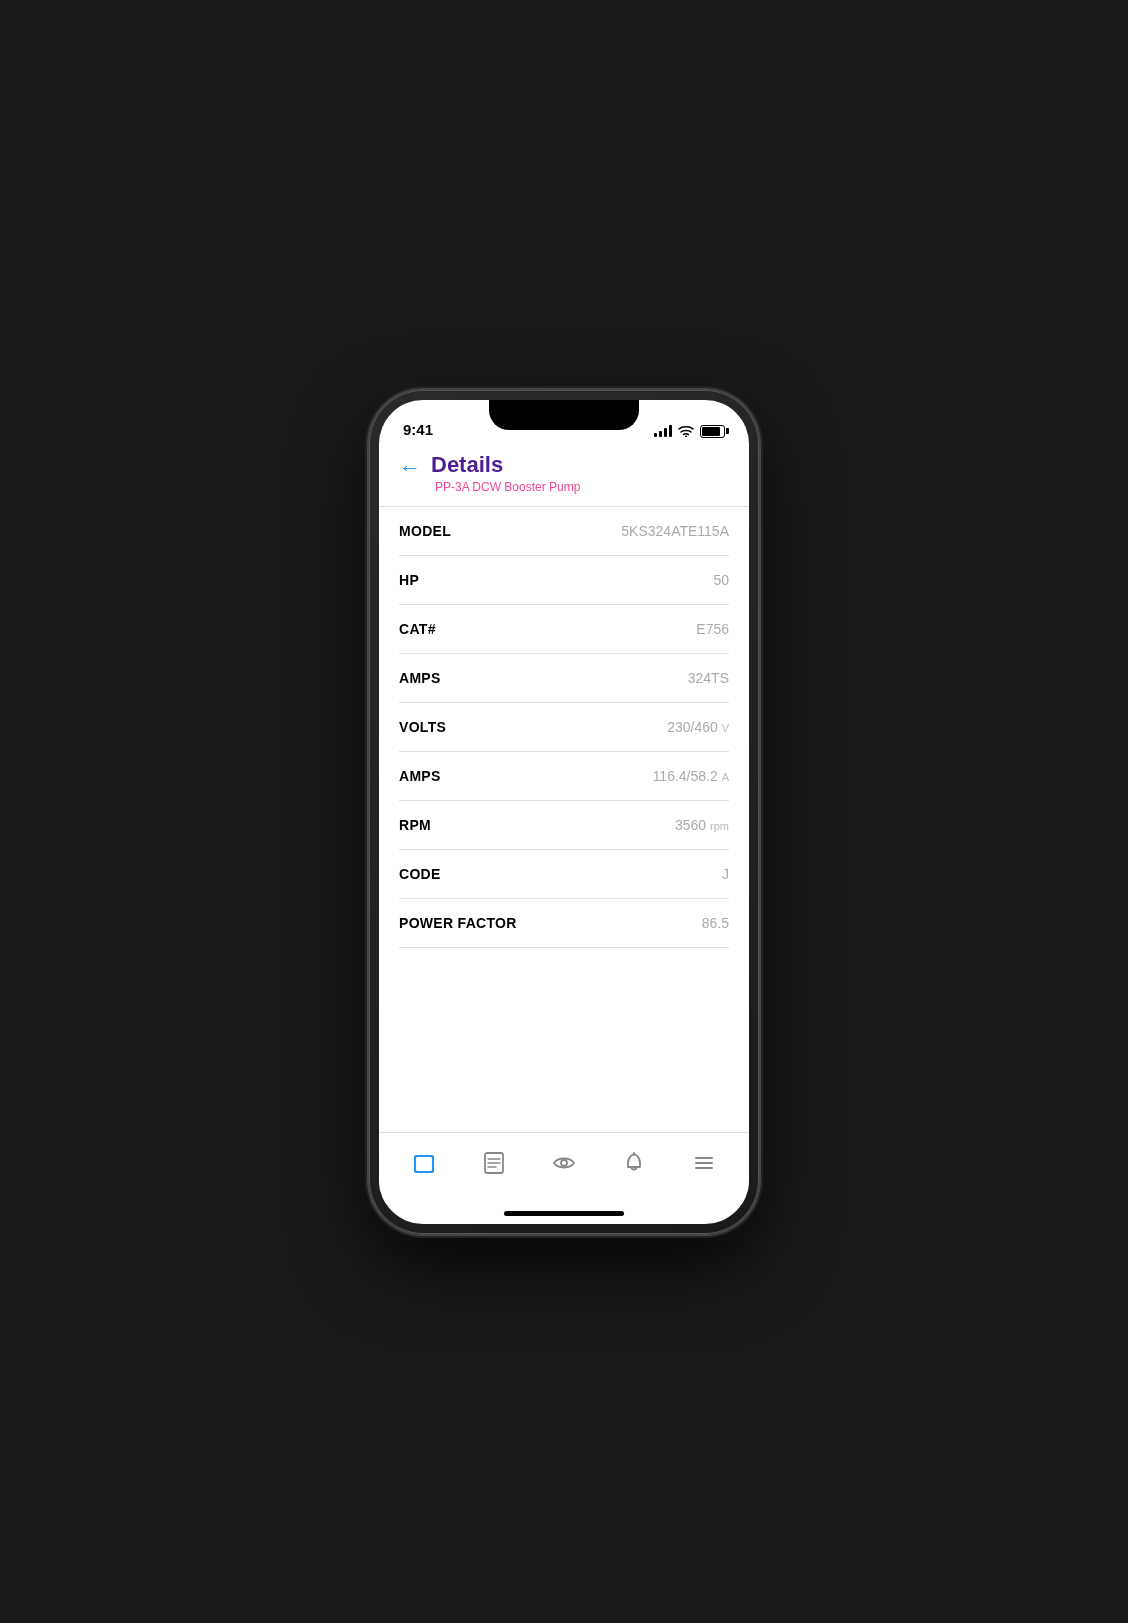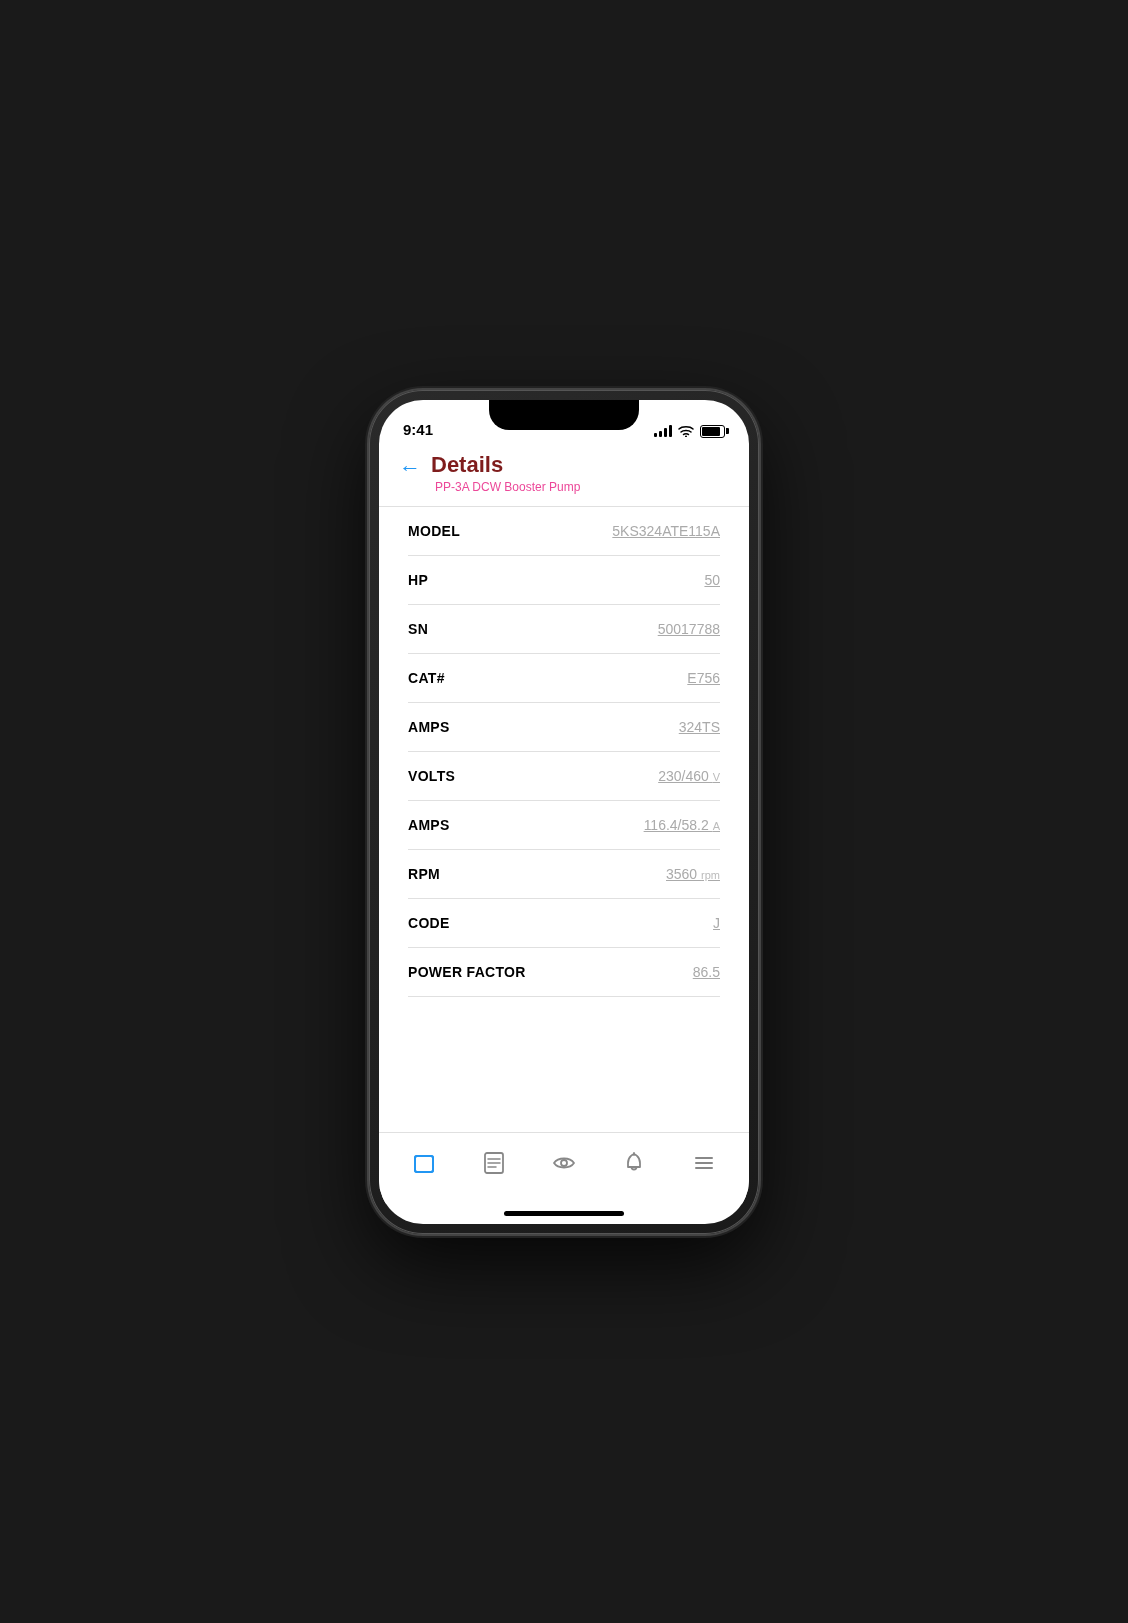--- a/index.html
+++ b/index.html
@@ -163,35 +163,35 @@
       font-size: 22px;
       cursor: pointer;
       display: flex;
       align-items: center;
       line-height: 1;
     }
 
     .header-title {
       font-size: 22px;
       font-weight: 700;
-      color: #7f1d1d;
+      color: #4c1d95;
     }
 
     .header-subtitle {
       font-size: 12px;
       color: #ec4899;
       margin-top: 2px;
       margin-left: 36px;
     }
 
     
     .content {
       flex: 1;
       overflow-y: auto;
-      padding: 0 29px;
+      padding: 0 20px;
     }
 
     .detail-row {
       display: flex;
       align-items: center;
       justify-content: space-between;
       padding: 16px 0;
       border-bottom: 1px solid #e0e0e0;
     }
 
@@ -199,21 +199,20 @@
       font-size: 14px;
       font-weight: 700;
       color: #000;
       letter-spacing: 0.3px;
     }
 
     .detail-value {
       font-size: 14px;
       color: #aaa;
       text-align: right;
-      text-decoration: underline;
     }
 
     .detail-value .unit {
       font-size: 11px;
       color: #bbb;
     }
 
     
     .tab-bar {
       height: 72px;
@@ -311,24 +310,20 @@
 
     <div class="detail-row">
           <span class="detail-label">MODEL</span>
           <span class="detail-value">5KS324ATE115A</span>
         </div>
         <div class="detail-row">
           <span class="detail-label">HP</span>
           <span class="detail-value">50</span>
         </div>
         <div class="detail-row">
-          <span class="detail-label">SN</span>
-          <span class="detail-value">50017788</span>
-        </div>
-        <div class="detail-row">
           <span class="detail-label">CAT#</span>
           <span class="detail-value">E756</span>
         </div>
         <div class="detail-row">
           <span class="detail-label">AMPS</span>
           <span class="detail-value">324TS</span>
         </div>
         <div class="detail-row">
           <span class="detail-label">VOLTS</span>
           <span class="detail-value">230/460 <span class="unit">V</span></span>

